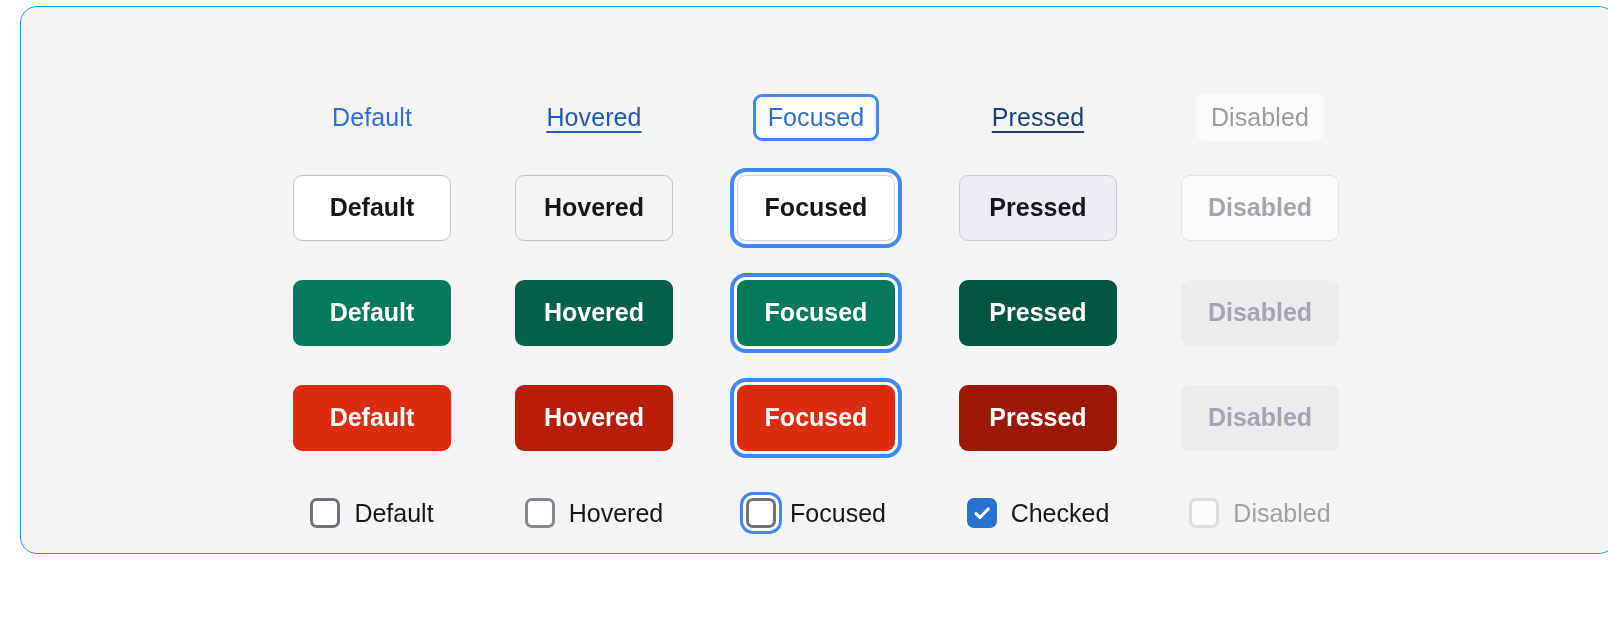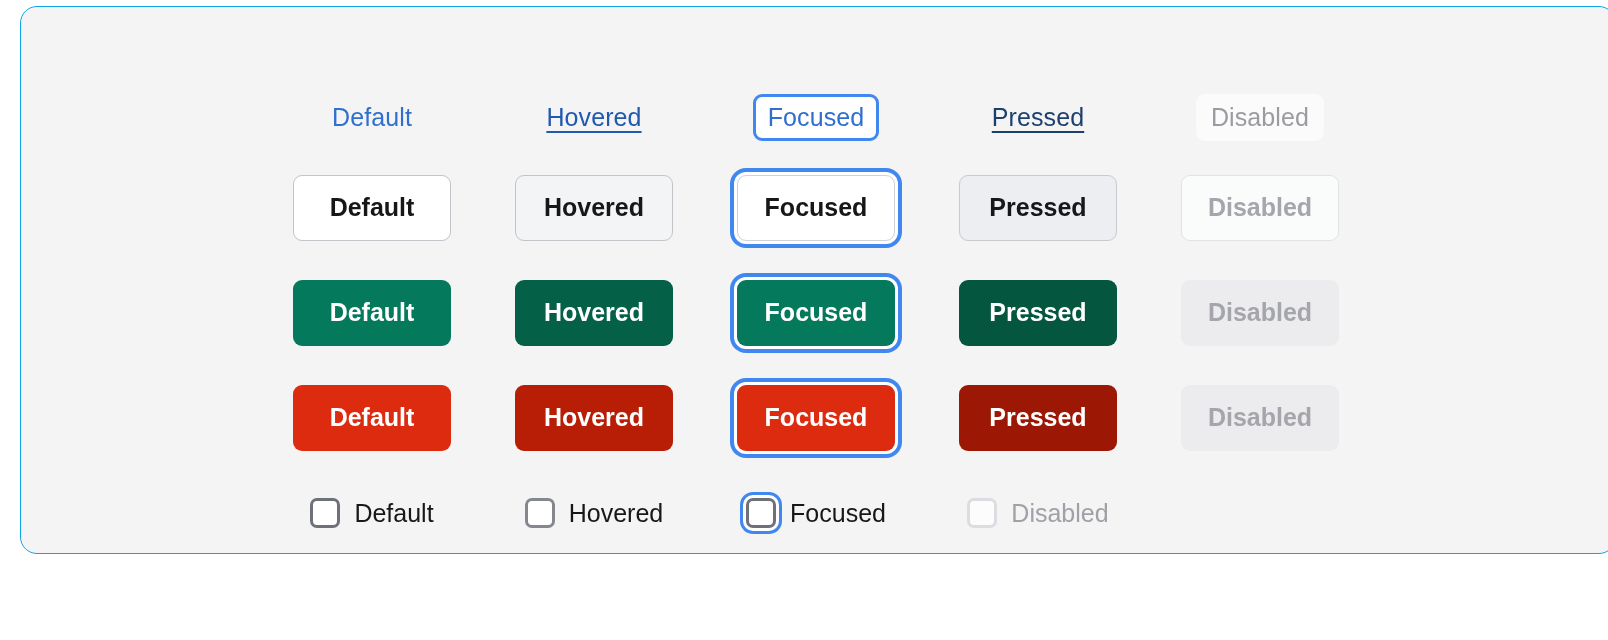--- a/index.html
+++ b/index.html
@@ -251,20 +251,32 @@
           </label>
         </div>
         <div class="cell">
           <label class="cbwrap">
             <span class="cbox focused"></span>
             <span class="cblabel">Focused</span>
           </label>
         </div>
         <div class="cell">
           <label class="cbwrap">
+            <span class="cbox checked">
+              <span class="tick">
+                <svg width="20" height="20" viewBox="0 0 20 20" aria-hidden="true">
+                  <path d="M4 10.6 L8 14.6 L16.2 5.9" fill="none" stroke="#ffffff" stroke-width="2.9" stroke-linecap="round" stroke-linejoin="round"></path>
+                </svg>
+              </span>
+            </span>
+            <span class="cblabel">Checked</span>
+          </label>
+        </div>
+        <div class="cell">
+          <label class="cbwrap">
             <span class="cbox disabled"></span>
             <span class="cblabel muted">Disabled</span>
           </label>
         </div>
       </div>
 
     </div>
   </div>
 </div>
 

